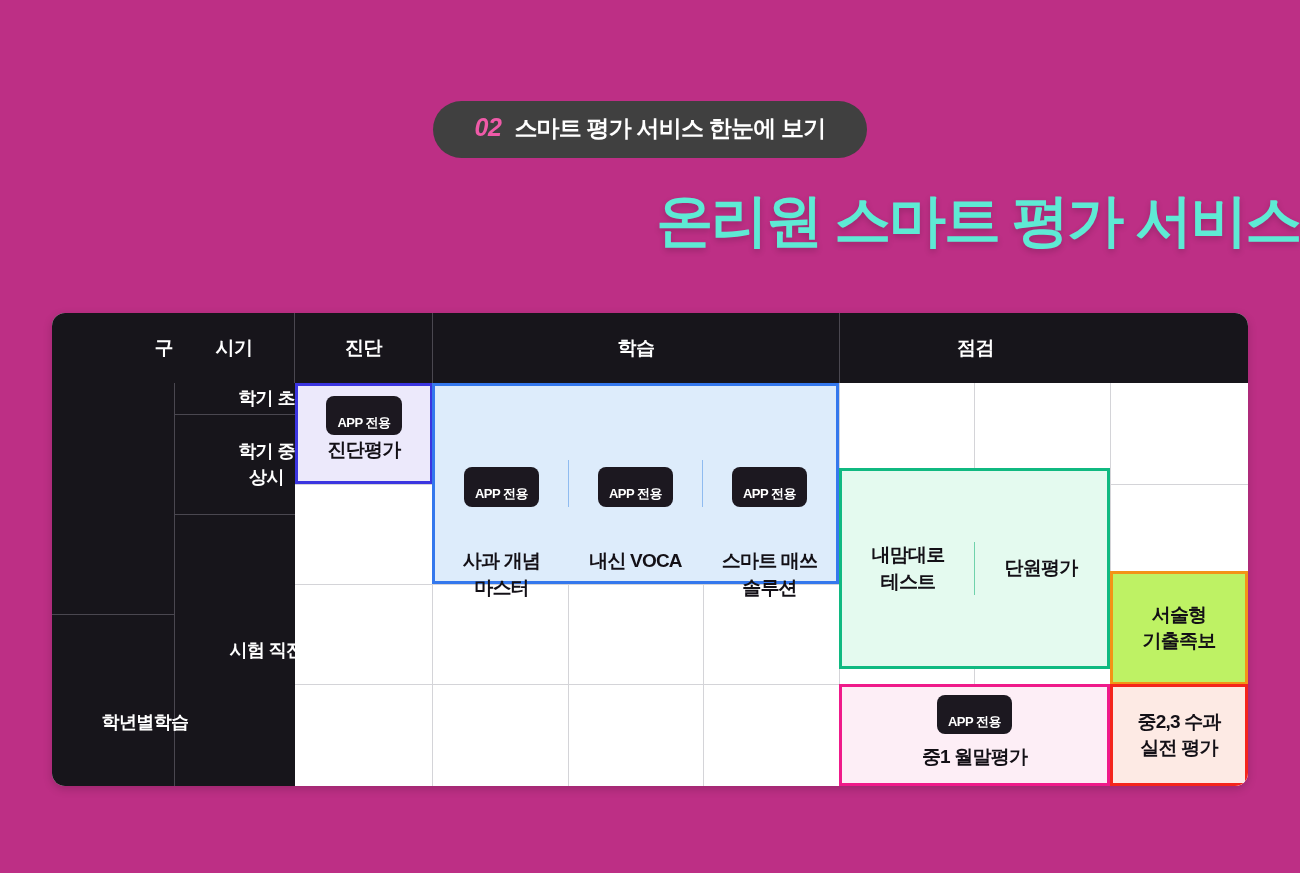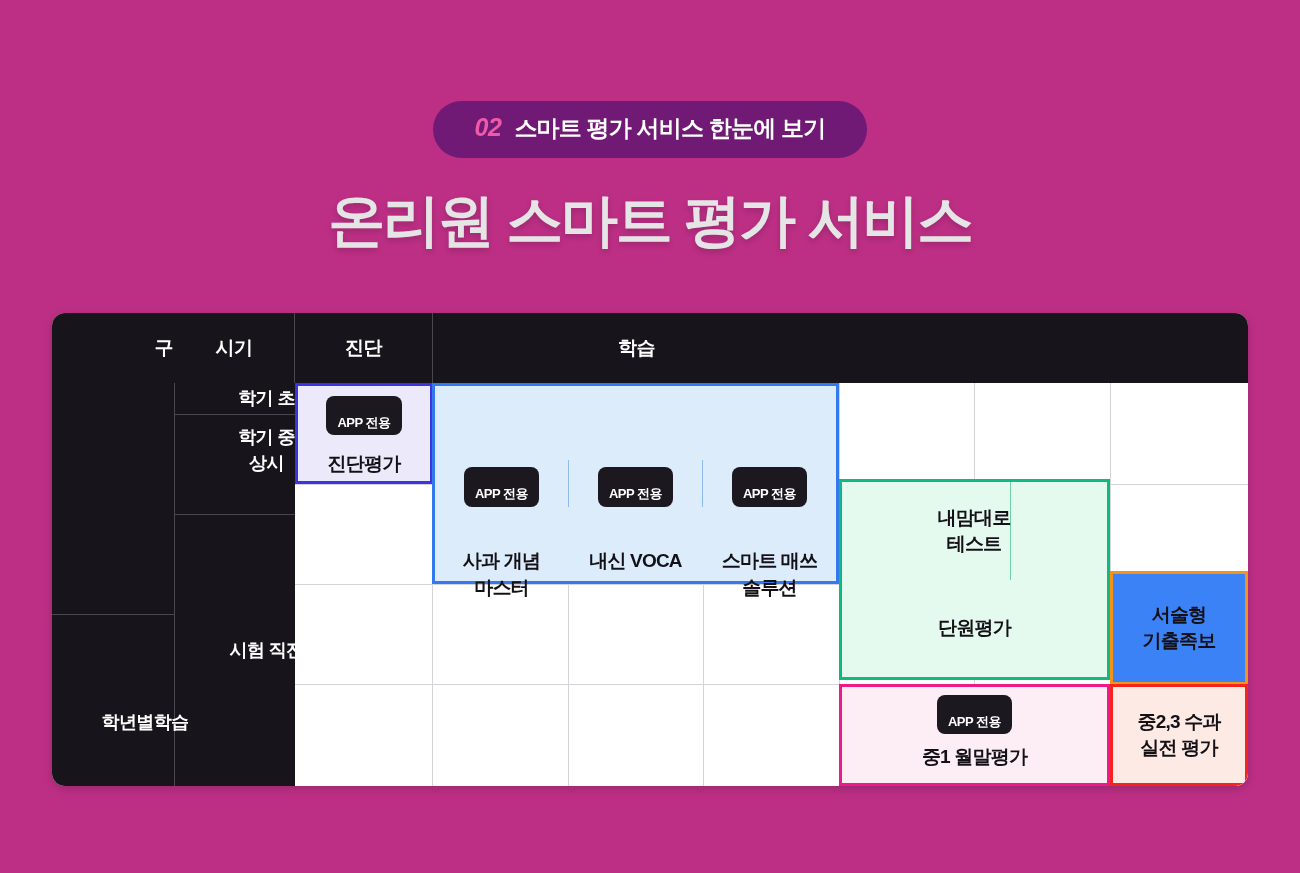--- a/index.html
+++ b/index.html
@@ -16,21 +16,21 @@
   
   .badge-wrap {
     position: absolute;
     top: 101px;
     left: 0;
     width: 100%;
     display: flex;
     justify-content: center;
   }
   .section-badge {
-    background: #701a75;
+    background: #404040;
     border-radius: 30px;
     padding: 12px 42px 14px 42px;
     display: flex;
     align-items: baseline;
     gap: 13px;
     height: 57px;
   }
   .section-badge .num {
     color: #ef5aa8;
     font-size: 25px;
@@ -43,22 +43,22 @@
     font-size: 23px;
     font-weight: bold;
     letter-spacing: -0.8px;
   }
 
   .main-title {
     position: absolute;
     top: 183px;
     left: 0;
     width: 100%;
-    text-align: center;
-    color: #e5e5e5;
+    text-align: right;
+    color: #5eead4;
     font-size: 57px;
     font-weight: bold;
     letter-spacing: -2.2px;
     text-shadow: 0 3px 6px rgba(0,0,0,0.18);
   }
 
   
   .table-card {
     position: absolute;
     left: 52px;
@@ -171,21 +171,21 @@
     white-space: nowrap;
   }
 
   .b-diagnosis {
     left: 243px; top: 70px;
     width: 138px; height: 101px;
     background: #ece9fb;
     border: 3px solid #3b35e0;
     padding-top: 10px;
   }
-  .b-diagnosis .b-label { margin-top: 16px; }
+  .b-diagnosis .b-label { margin-top: 2px; }
 
   .b-learn {
     left: 380px; top: 70px;
     width: 407px; height: 201px;
     background: #ddecfb;
     border: 3px solid #3478ed;
     display: flex;
     flex-direction: row;
   }
   .b-learn .sub {
@@ -198,40 +198,40 @@
     position: relative;
   }
   .b-learn .sub:last-child { border-right: none; }
   .b-learn .sub .b-label {
     position: absolute;
     top: 88px;
     left: 0; right: 0;
   }
 
   .b-green {
-    left: 787px; top: 166px;
+    left: 787px; top: 155px;
     width: 271px; height: 201px;
     background: #e4faef;
     border: 3px solid #10b981;
     display: flex;
-    flex-direction: column;
+    flex-direction: row;
   }
   .b-green .sub {
     flex: 1;
     display: flex;
     align-items: center;
     justify-content: center;
     border-right: 1px solid #6fd2ab;
   }
   .b-green .sub:last-child { border-right: none; }
 
   .b-orange {
     left: 1058px; top: 258px;
     width: 138px; height: 114px;
-    background: #3b82f6;
+    background: #bef264;
     border: 3px solid #f39317;
     align-items: center;
     justify-content: center;
   }
 
   .b-pink {
     left: 787px; top: 371px;
     width: 271px; height: 102px;
     background: #fdeef6;
     border: 3px solid #ef1a8a;
@@ -261,37 +261,38 @@
 <div class="main-title">온리원 스마트 평가 서비스</div>
 
 <div class="table-card">
   <div class="grid">
 
     <div class="thead">
       <div class="th" style="width:243px">구분</div>
 
       <div class="th" style="width:138px">진단</div>
       <div class="th" style="width:407px">학습</div>
+      <div class="th" style="width:271px">점검</div>
     </div>
 
     <div class="th" style="position:absolute;left:122px;top:0;width:121px;height:70px;background:#17151b;border-right:1px solid #4a4750">시기</div>
 
     <div class="left-dark"></div>
     <div class="vline-dark" style="left:122px; top:70px; height:403px;"></div>
     <div class="hline-dark" style="left:0; top:301px; width:122px;"></div>
     <div class="hline-dark" style="left:122px; top:101px; width:121px;"></div>
     <div class="hline-dark" style="left:122px; top:201px; width:121px;"></div>
 
     <div class="dark-cell" style="left:0; top:301px; width:122px; height:216px; flex-direction:row;">
       <span>학년별</span>
       <span>학습</span>
     </div>
 
     <div class="dark-cell" style="left:122px; top:70px; width:121px; height:31px;">학기 초</div>
-    <div class="dark-cell" style="left:122px; top:87px; width:121px; height:100px; flex-direction:column;">
+    <div class="dark-cell" style="left:122px; top:101px; width:121px; height:100px; flex-direction:column;">
       <span>학기 중</span>
       <span>상시</span>
     </div>
     <div class="dark-cell" style="left:122px; top:201px; width:121px; height:272px;">시험 직전</div>
 
     <div class="gline-v" style="left:380px; top:70px; height:403px;"></div>
     <div class="gline-v" style="left:516px; top:70px; height:403px;"></div>
     <div class="gline-v" style="left:651px; top:70px; height:403px;"></div>
     <div class="gline-v" style="left:787px; top:70px; height:403px;"></div>
     <div class="gline-v" style="left:922px; top:70px; height:403px;"></div>

